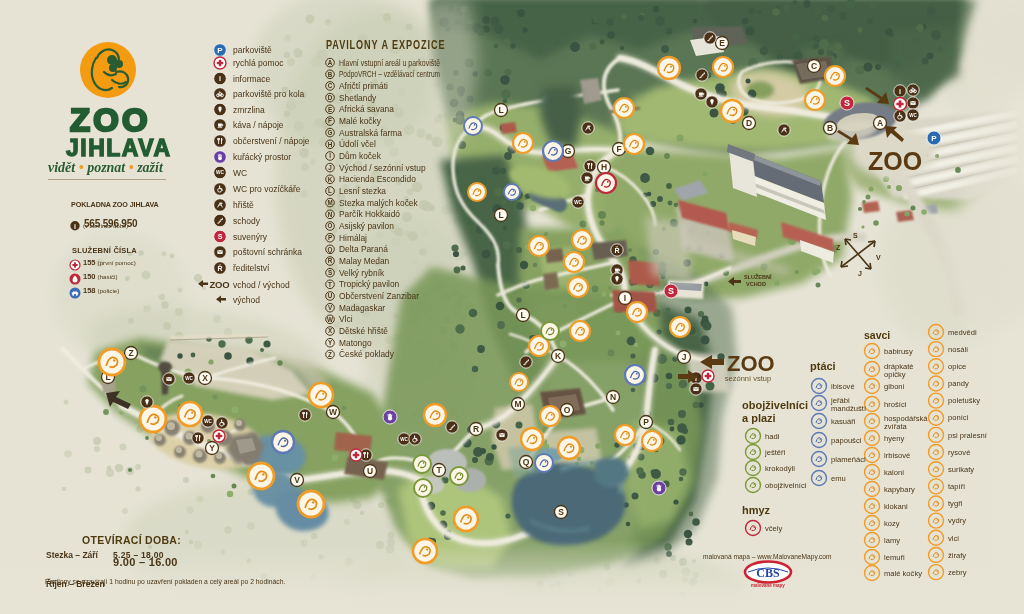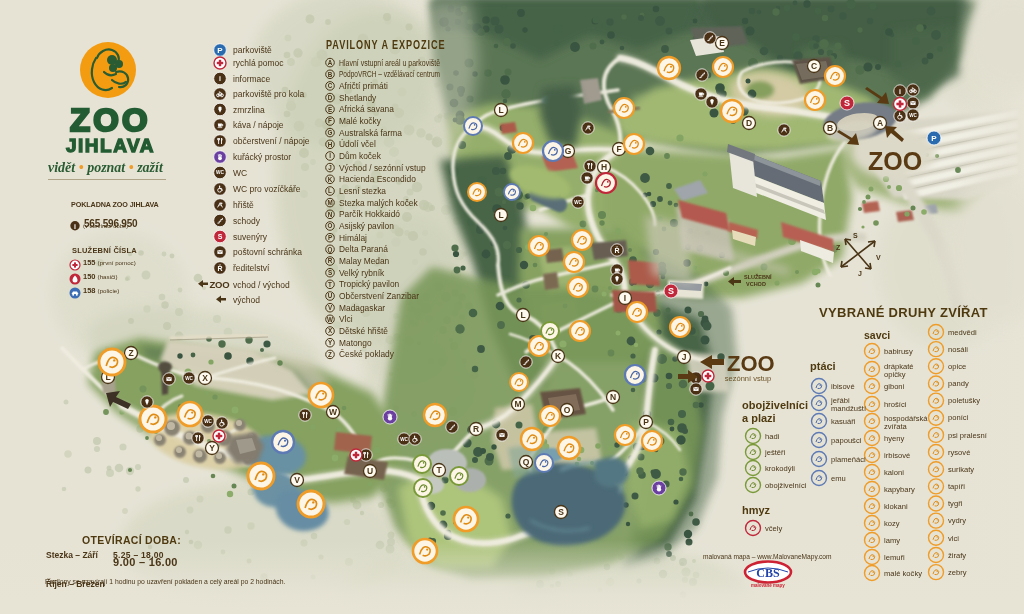--- a/index.html
+++ b/index.html
@@ -1801,21 +1801,21 @@
 <circle cx="119" cy="64" r="4" fill="#2a5c33" stroke="none"></circle>
 <circle cx="113" cy="68" r="4" fill="#2a5c33" stroke="none"></circle>
 <path d="M116,72 C122,70 127,73 128,78 C129,84 124,88 119,87"></path>
 <path d="M112,80 C116,84 122,85 126,82"></path>
 <path d="M104,72 C108,76 112,76 116,74"></path>
 </g>
       </svg></div>
 
 <div class="abs" style="left:70px;top:102px;font-size:31px;font-weight:bold;color:#235c32;letter-spacing:3px;-webkit-text-stroke:2.4px #235c32;transform:scale(1.06,1.02);transform-origin:left top;">ZOO</div>
 
-<div class="abs" style="left:66px;top:135px;font-size:19px;font-weight:bold;color:#235c32;letter-spacing:1.5px;-webkit-text-stroke:1.3px #235c32;">JIHLAVA</div>
+<div class="abs" style="left:66px;top:135px;font-size:23px;font-weight:bold;color:#235c32;letter-spacing:1.5px;-webkit-text-stroke:1.3px #235c32;">JIHLAVA</div>
 
 <div class="abs" style="left:48px;top:160px;font-size:14px;font-style:italic;font-weight:bold;color:#2a5c33;font-family:'Liberation Serif',serif;">vidět <span style="color:#ef9c28">•</span> poznat <span style="color:#ef9c28">•</span> zažít</div>
 <div class="abs" style="left:48px;top:179px;width:118px;border-top:1px solid #8a7a55;opacity:.6"></div>
 
 <div class="abs" style="left:71px;top:200px;font-size:7.2px;font-weight:bold;color:#4a3517;letter-spacing:-.1px;">POKLADNA ZOO JIHLAVA</div>
 
 <div class="abs" style="left:70px;top:219px;">
 <svg width="12" height="12">
         <circle cx="5" cy="4.7" r="4.7" fill="#4a3015"></circle>
         <text x="5" y="7.5" text-anchor="middle" font-size="7" font-weight="bold" fill="#fff" font-family="Liberation Sans">i</text>
@@ -2095,21 +2095,20 @@
           <text x="330" y="345.1" text-anchor="middle" font-size="6.3" font-weight="bold" fill="#4a3517" font-family="Liberation Sans">Y</text>
           <text x="339" y="345.7" font-size="8.4" fill="#4a3517" font-family="Liberation Sans">Matongo</text>
         </g>
         <g>
           <circle cx="330" cy="354.4" r="4.3" fill="none" stroke="#4a3517" stroke-width="1"></circle>
           <text x="330" y="356.8" text-anchor="middle" font-size="6.3" font-weight="bold" fill="#4a3517" font-family="Liberation Sans">Z</text>
           <text x="339" y="357.4" font-size="8.4" fill="#4a3517" font-family="Liberation Sans">České poklady</text>
         </g>
       </svg></div>
 
-<div class="abs" style="left:819px;top:304.5px;font-size:13px;font-weight:bold;color:#4f3a10;letter-spacing:.3px;">VYBRANÉ DRUHY ZVÍŘAT</div>
 
 <div class="abs" style="left:0;top:0;"><svg width="1024" height="614" viewBox="0 0 1024 614">
         <text x="864" y="338.5" font-size="10.5" font-weight="bold" fill="#4f3a10" font-family="Liberation Sans">savci</text>
         <g>
           <circle cx="872" cy="351" r="7.5" fill="none" stroke="#ef9c28" stroke-width="1.4"></circle>
           <path d="M869,353 Q870.5,347.5 873.5,349 Q875.5,350 874.2,352.6 Q872.6,354 870.6,353.4" fill="none" stroke="#e08c14" stroke-width="1"></path>
           <circle cx="873.2" cy="350.2" r="0.7" fill="#e08c14"></circle>
         </g>
         <text x="884" y="353.7" font-size="7.6" fill="#4a3517" font-family="Liberation Sans">babirusy</text>
         <g>

